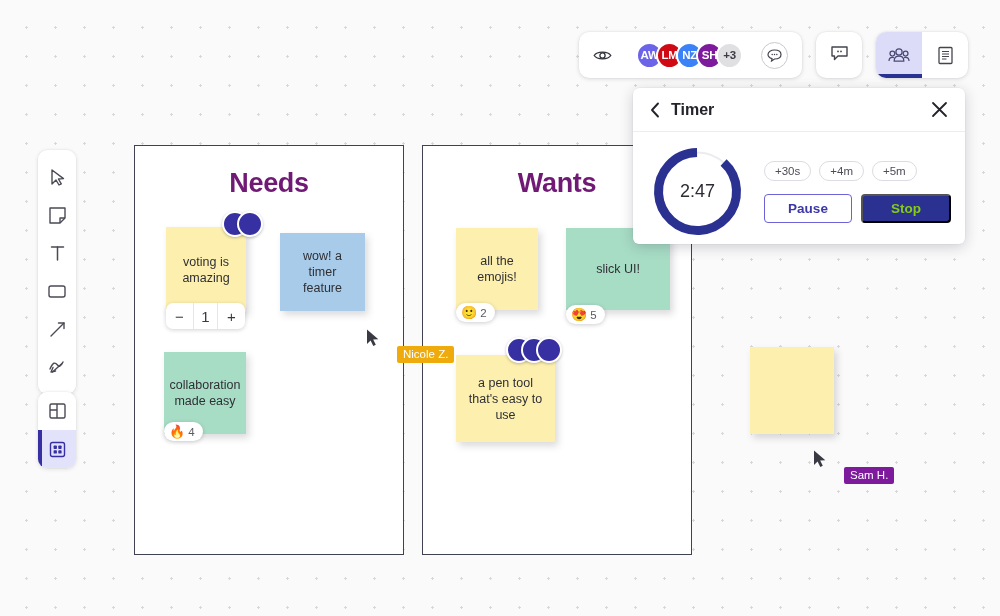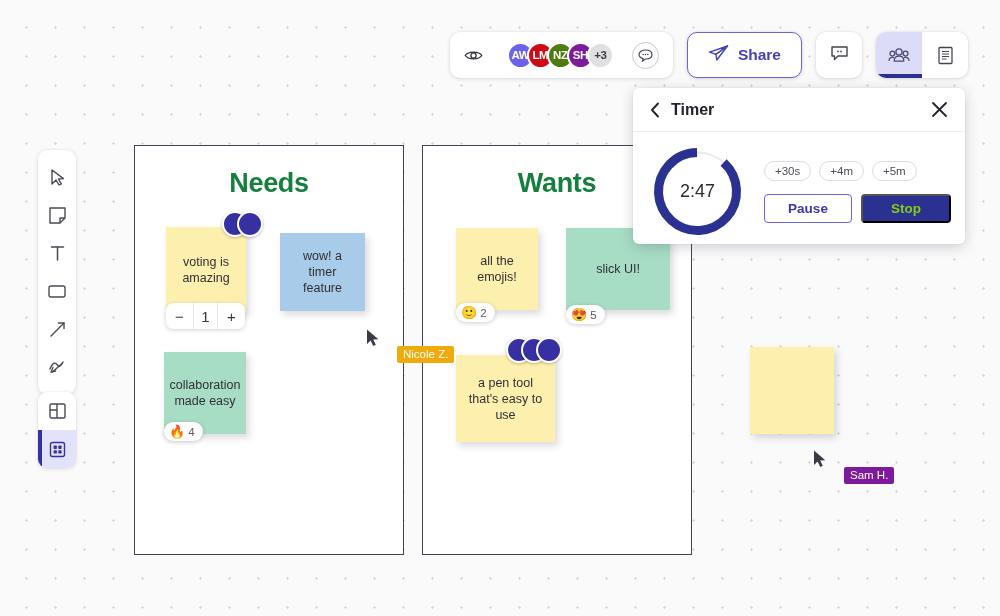--- a/index.html
+++ b/index.html
@@ -93,21 +93,21 @@
 
   
   .frame {
     position: absolute; background: #fff;
     border: 1.5px solid #3f4250;
   }
   #frame-needs { left: 134px; top: 145px; width: 270px; height: 410px; }
   #frame-wants { left: 422px; top: 145px; width: 270px; height: 410px; }
   .frame-title {
     text-align: center; margin-top: 22px;
-    font-size: 27px; font-weight: bold; color: #15803d;
+    font-size: 27px; font-weight: bold; color: #701a75;
     letter-spacing: -.3px;
   }
 
   
   .sticky {
     position: absolute;
     display: flex; align-items: center; justify-content: center;
     text-align: center;
     font-size: 12.5px; line-height: 1.28; color: #2f2f36;
     padding: 8px 10px;
@@ -275,43 +275,34 @@
     <div class="pill" id="presence-pill">
       <span class="eye-icon">
         <svg width="19" height="13" viewBox="0 0 19 13" fill="none" stroke="#33333c" stroke-width="1.3">
           <path d="M1.2 6.5 C4 2, 15 2, 17.8 6.5 C15 11, 4 11, 1.2 6.5 Z"></path>
           <circle cx="9.5" cy="6.5" r="2.6"></circle>
         </svg>
       </span>
       <div class="avatars">
         <div class="avatar" style="background: rgb(107, 99, 232);">AW</div>
         <div class="avatar" style="background: rgb(207, 10, 21);">LM</div>
-        <div class="avatar" style="background: #4d7c0f;">NZ</div>
+        <div class="avatar" style="background: #3b82f6;">NZ</div>
         <div class="avatar" style="background: rgb(125, 27, 156);">SH</div>
         <div class="avatar more">+3</div>
       </div>
       <span class="comment-bubble">
         <svg width="15" height="13" viewBox="0 0 15 13" fill="none" stroke="#44444e" stroke-width="1.2">
           <path d="M1 5.5 C1 2.6, 4 1, 7.5 1 C11 1, 14 2.6, 14 5.5 C14 8.4, 11 10 7.5 10 L4.5 12 L5 9.6 C2.6 8.9, 1 7.4, 1 5.5 Z"></path>
           <circle cx="5.2" cy="5.4" r=".75" fill="#44444e" stroke="none"></circle>
           <circle cx="7.5" cy="5.4" r=".75" fill="#44444e" stroke="none"></circle>
           <circle cx="9.8" cy="5.4" r=".75" fill="#44444e" stroke="none"></circle>
         </svg>
       </span>
     </div>
 
-    <div class="pill" id="share-btn">
-      <span>
-        <svg width="21" height="18" viewBox="0 0 21 18" fill="none" stroke="#4640b8" stroke-width="1.4" stroke-linejoin="round">
-          <path d="M19.5 2 L1.5 8.2 L8 10.3 Z"></path>
-          <path d="M19.5 2 L8 10.3 L8.8 16 Z"></path>
-        </svg>
-      </span>
-      <span class="lbl">Share</span>
-    </div>
 
     <div class="pill" id="comment-btn">
       <span>
         <svg width="19" height="17" viewBox="0 0 19 17" fill="none" stroke="#44444e" stroke-width="1.4" stroke-linejoin="round">
           <path d="M2 2 H17 V11 H8 L4.5 14.5 V11 H2 Z"></path>
           <circle cx="8" cy="6.4" r=".9" fill="#44444e" stroke="none"></circle>
           <circle cx="11" cy="6.4" r=".9" fill="#44444e" stroke="none"></circle>
         </svg>
       </span>
     </div>

